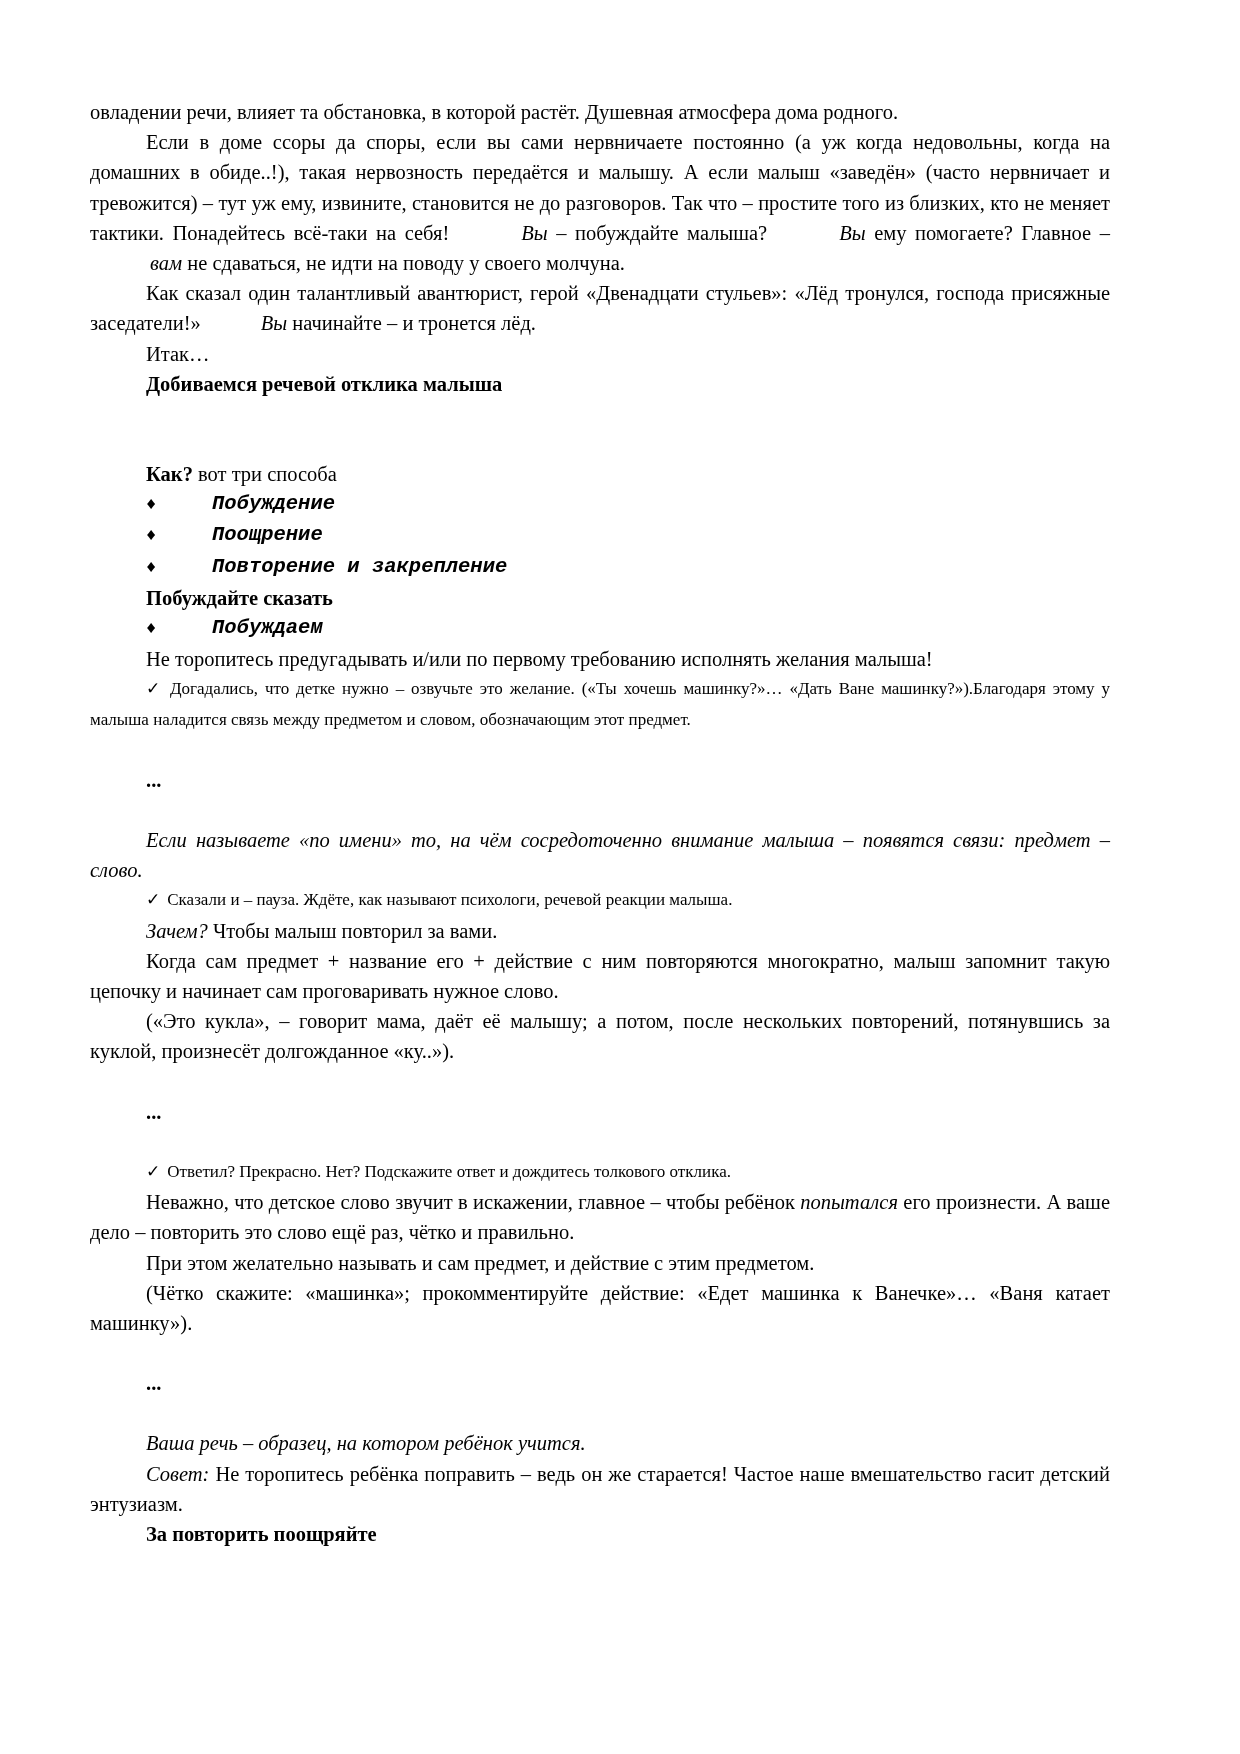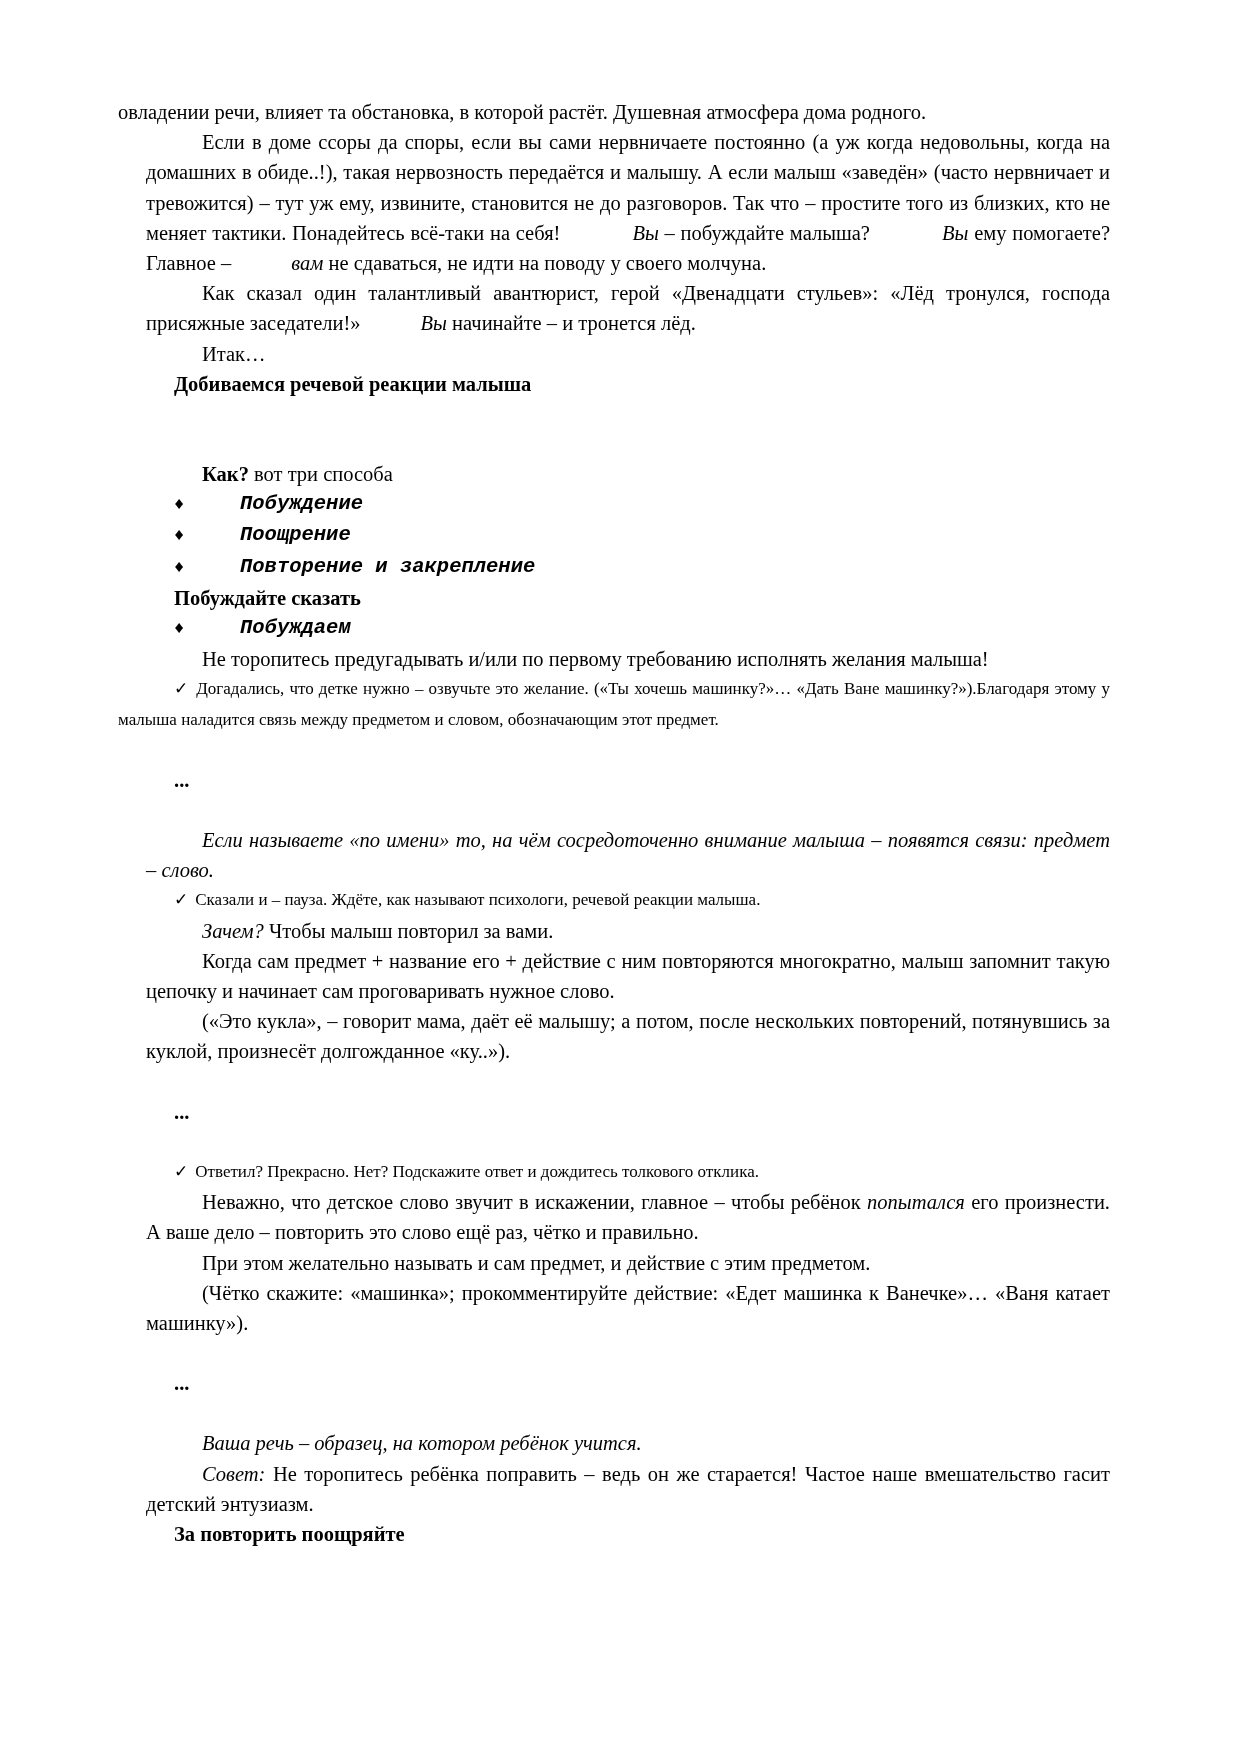--- a/index.html
+++ b/index.html
@@ -10,34 +10,33 @@
   body {
     font-family: "Liberation Serif", "DejaVu Serif", serif;
     color: #000000;
   }
   .page {
     position: relative;
     width: 1240px;
     height: 1754px;
     background: #ffffff;
     box-sizing: border-box;
-    padding: 97px 130px 0 118px;
+    padding: 97px 130px 0 90px;
     overflow: hidden;
   }
   .body-text {
     font-size: 20.5px;
     line-height: 30.2px;
     text-align: justify;
     text-justify: inter-word;
     margin: 0;
     hyphens: none;
   }
   .p-indent {
     text-indent: 56px;
-    margin-left: 28px;
   }
   .p-noindent {
     text-indent: 0;
   }
   .b { font-weight: bold; }
   .i { font-style: italic; }
 
   .heading {
     font-size: 20.5px;
     line-height: 30.2px;
@@ -98,21 +97,21 @@
 <div class="page">
 
   <p class="body-text p-noindent">овладении речи, влияет та обстановка, в которой растёт. Душевная атмосфера дома родного.</p>
 
   <p class="body-text p-indent"><span>Если в доме ссоры да споры, если вы сами нервничаете постоянно (а уж когда недовольны, когда на домашних в обиде..!), такая нервозность передаётся и малышу. А если малыш «заведён» (часто нервничает и тревожится) – тут уж ему, извините, становится не до разговоров. Так что – простите того из близких, кто не меняет тактики. Понадейтесь всё-таки на себя!</span><span class="gapwide"></span><span class="i">Вы</span> <span>– побуждайте малыша?</span><span class="gapwide"></span><span class="i">Вы</span> <span>ему помогаете? Главное –</span><span class="gapmid"></span><span class="i">вам</span> <span>не сдаваться, не идти на поводу у своего молчуна.</span></p>
 
   <p class="body-text p-indent"><span>Как сказал один талантливый авантюрист, герой «Двенадцати стульев»: «Лёд тронулся, господа присяжные заседатели!»</span><span class="gapmid"></span><span class="i">Вы</span> <span>начинайте – и тронется лёд.</span></p>
 
   <p class="body-text p-indent">Итак…</p>
 
-  <p class="heading">Добиваемся речевой реакции малыша</p>
+  <p class="heading">Добиваемся речевой отклика малыша</p>
 
   <div class="spacer-lg"></div>
 
   <p class="body-text p-indent"><span class="b">Как?</span><span> вот три способа</span></p>
 
   <div class="bullet-row"><span class="bullet-glyph">♦</span><span class="bullet-label">Побуждение</span></div>
   <div class="bullet-row"><span class="bullet-glyph">♦</span><span class="bullet-label">Поощрение</span></div>
   <div class="bullet-row"><span class="bullet-glyph">♦</span><span class="bullet-label">Повторение и закрепление</span></div>
 
   <p class="heading">Побуждайте сказать</p>

